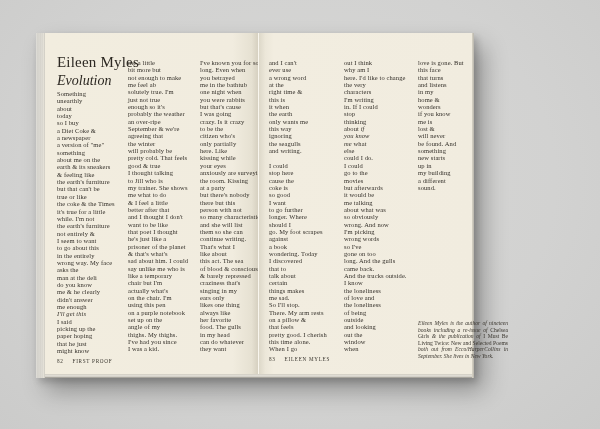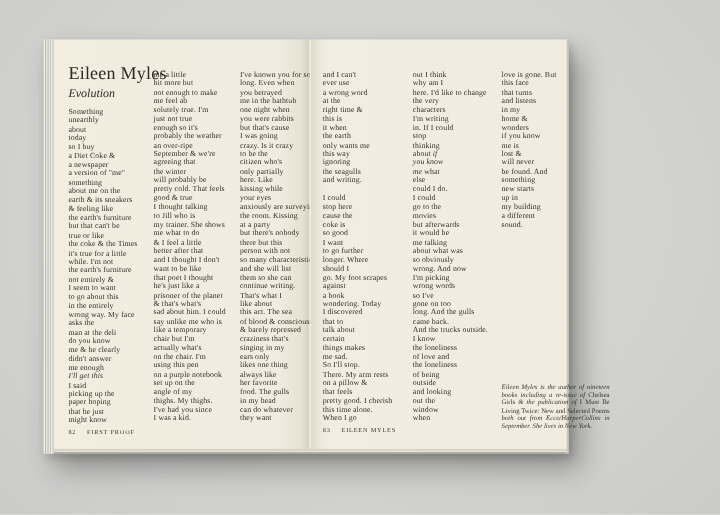--- a/index.html
+++ b/index.html
@@ -32,21 +32,21 @@
   .page{flex:1;position:relative;color:#34302a;}
   .page-left{
     background:linear-gradient(to right,#f2eddf 0%,#f1ecdf 88%,#e6e1d2 97%,#d6d0c0 100%);
   }
   .page-right{
     border-left:1px solid #f9f6ee;
     background:linear-gradient(to right,#ddd8c9 0%,#ece7d9 3%,#f2ede0 7%,#f1ecdf 100%);
   }
   .header{position:absolute;left:12px;top:21px;}
   .author{font-size:15px;letter-spacing:0.2px;color:#2c2822;white-space:nowrap;}
-  .title{font-size:10px;font-style:italic;margin-top:2px;color:#2c2822;}
+  .title{font-size:14px;font-style:italic;margin-top:2px;color:#2c2822;}
   .col{
     position:absolute;font-size:6.5px;line-height:7.35px;
     white-space:nowrap;letter-spacing:0.1px;
   }
   .poem-line{height:7.35px;}
   .poem .seg-alt{font-style:italic;}
   .bio{
     position:absolute;width:90px;font-size:5.6px;line-height:6.5px;
     font-style:italic;text-align:justify;color:#3a362f;
   }

